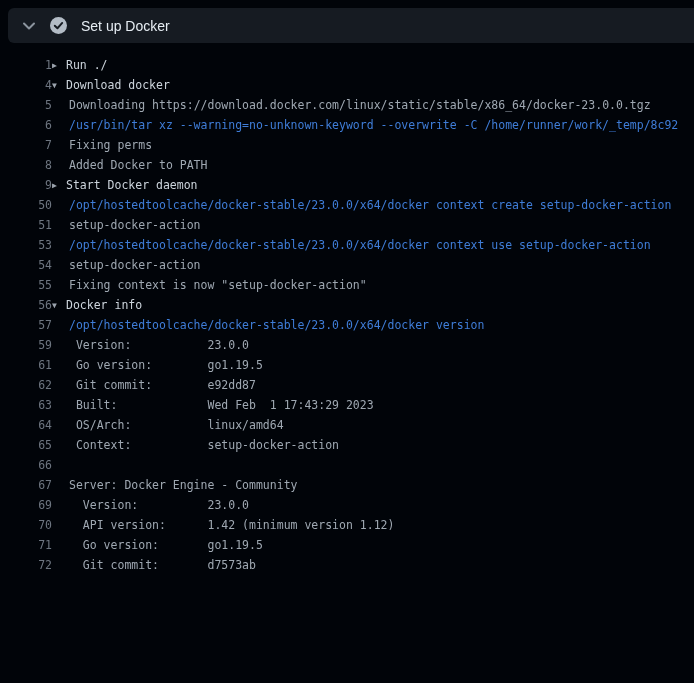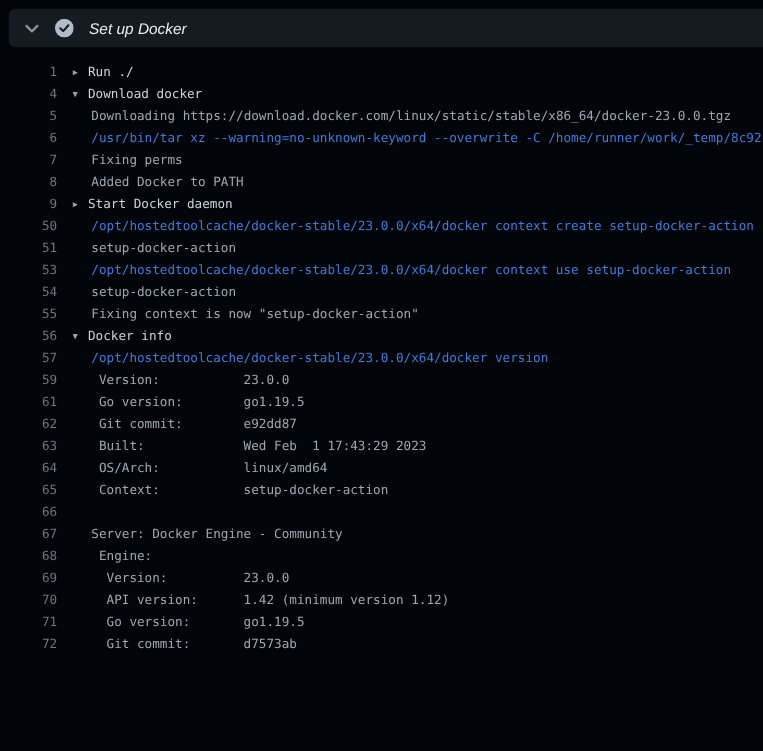--- a/index.html
+++ b/index.html
@@ -22,21 +22,20 @@
   .step-header {
     margin: 8px 0 0 8px;
     width: calc(100% - 8px);
     height: 35px;
     background: var(--header-bg);
     border-radius: 6px 0 0 6px;
     display: flex;
     align-items: center;
     padding: 0 14px;
     cursor: pointer;
-    font-style: italic;
   }
   .chevron { display: flex; align-items: center; color: #8b949e; margin-right: 14px; }
   .status { display: flex; align-items: center; margin-right: 14px; }
   .step-title {
     color: var(--title);
     font-size: 14px;
     font-weight: 400;
   }
   .log {
     padding-top: 12px;
@@ -51,21 +50,20 @@
   }
   .log-num {
     flex: 0 0 52px;
     text-align: right;
     color: var(--num);
     cursor: pointer;
     user-select: none;
   }
   .log-content {
     flex: 1;
-    margin-left: 14px;
     overflow: hidden;
     white-space: pre;
   }
   .log-content.child { padding-left: 17px; }
   .caret {
     display: inline-block;
     width: 14px;
     font-size: 8px;
     color: var(--caret);
     vertical-align: 1px;
@@ -109,18 +107,17 @@
     <div class="log-row"><span class="log-num">56</span><span class="log-content t-group"><span class="caret">▼</span><span>Docker info</span></span></div>
     <div class="log-row"><span class="log-num">57</span><span class="log-content child t-cmd">/opt/hostedtoolcache/docker-stable/23.0.0/x64/docker version</span></div>
     <div class="log-row"><span class="log-num">59</span><span class="log-content child t-text"> Version:           23.0.0</span></div>
     <div class="log-row"><span class="log-num">61</span><span class="log-content child t-text"> Go version:        go1.19.5</span></div>
     <div class="log-row"><span class="log-num">62</span><span class="log-content child t-text"> Git commit:        e92dd87</span></div>
     <div class="log-row"><span class="log-num">63</span><span class="log-content child t-text"> Built:             Wed Feb  1 17:43:29 2023</span></div>
     <div class="log-row"><span class="log-num">64</span><span class="log-content child t-text"> OS/Arch:           linux/amd64</span></div>
     <div class="log-row"><span class="log-num">65</span><span class="log-content child t-text"> Context:           setup-docker-action</span></div>
     <div class="log-row"><span class="log-num">66</span><span class="log-content child t-text"></span></div>
     <div class="log-row"><span class="log-num">67</span><span class="log-content child t-text">Server: Docker Engine - Community</span></div>
-    <div class="log-row"><span class="log-num">68</span><span class="log-content child t-text"> Engine:</span></div>
     <div class="log-row"><span class="log-num">69</span><span class="log-content child t-text">  Version:          23.0.0</span></div>
     <div class="log-row"><span class="log-num">70</span><span class="log-content child t-text">  API version:      1.42 (minimum version 1.12)</span></div>
     <div class="log-row"><span class="log-num">71</span><span class="log-content child t-text">  Go version:       go1.19.5</span></div>
     <div class="log-row"><span class="log-num">72</span><span class="log-content child t-text">  Git commit:       d7573ab</span></div>
   </div>
 
 </body></html>

